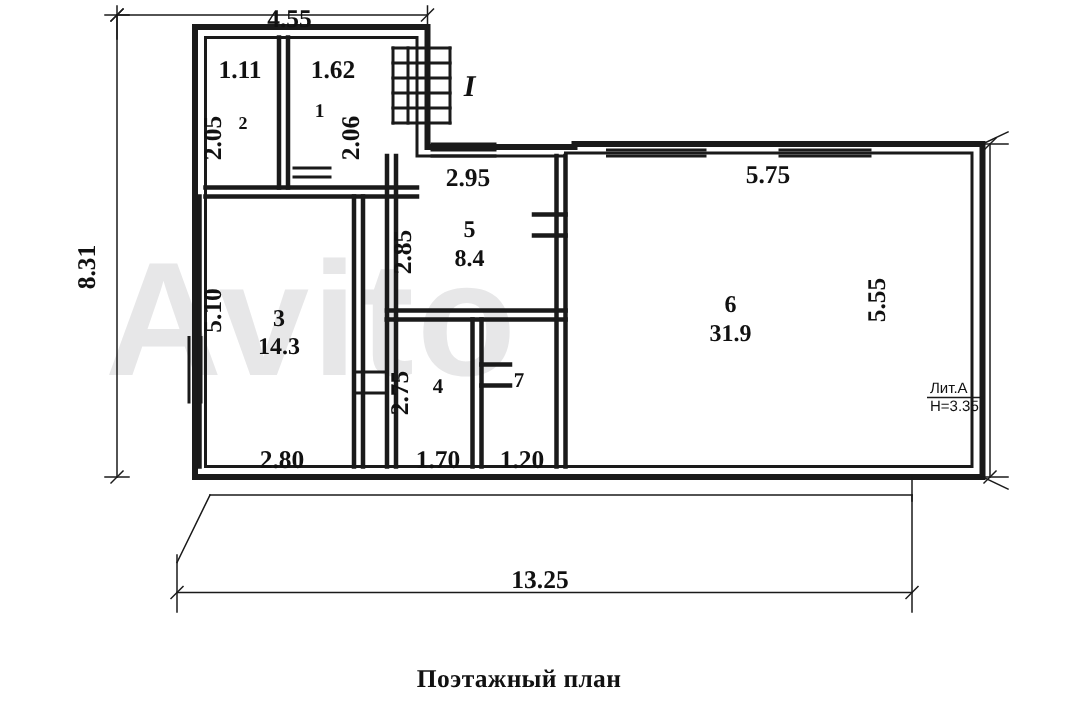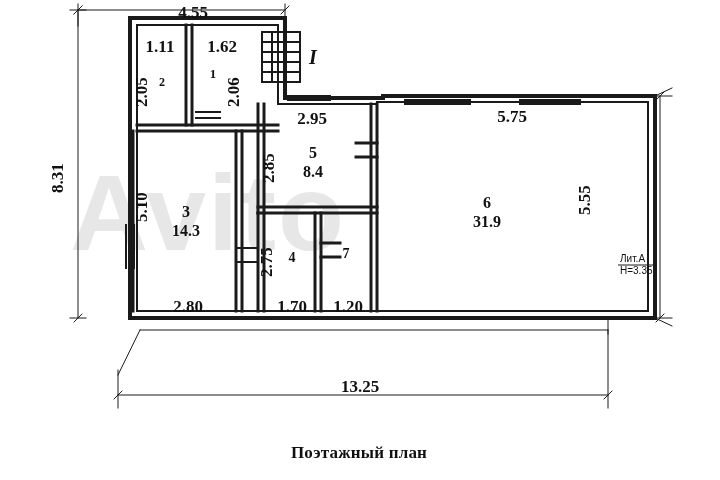--- a/index.html
+++ b/index.html
@@ -21,21 +21,21 @@
   }
   #plan-svg {
     position: absolute;
     left: 0;
     top: 0;
     width: 720px;
     height: 480px;
   }
   .caption {
     position: absolute;
-    left: 17px;
+    left: 4px;
     top: 443px;
     width: 684px;
     text-align: center;
     font-size: 17px;
     font-weight: bold;
     color: #111111;
     font-family: "Liberation Serif", serif;
     letter-spacing: 0.2px;
   }
   .wm {

